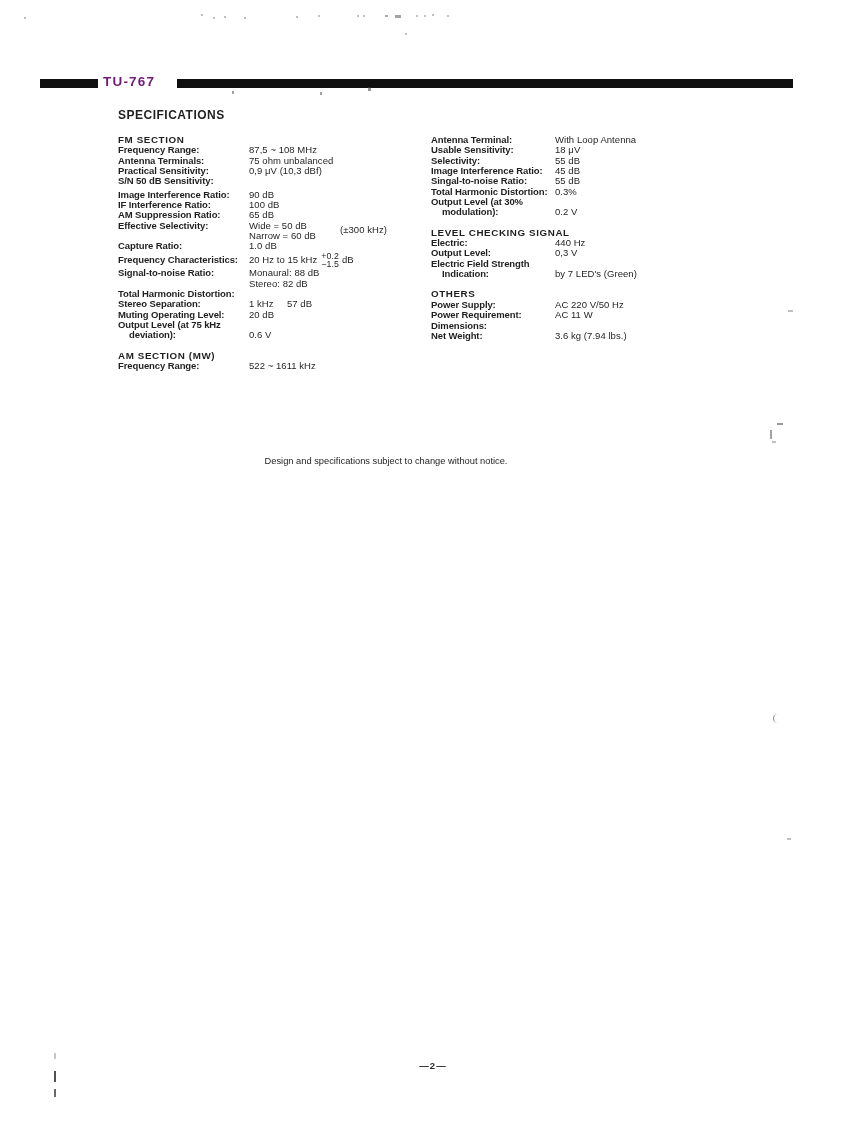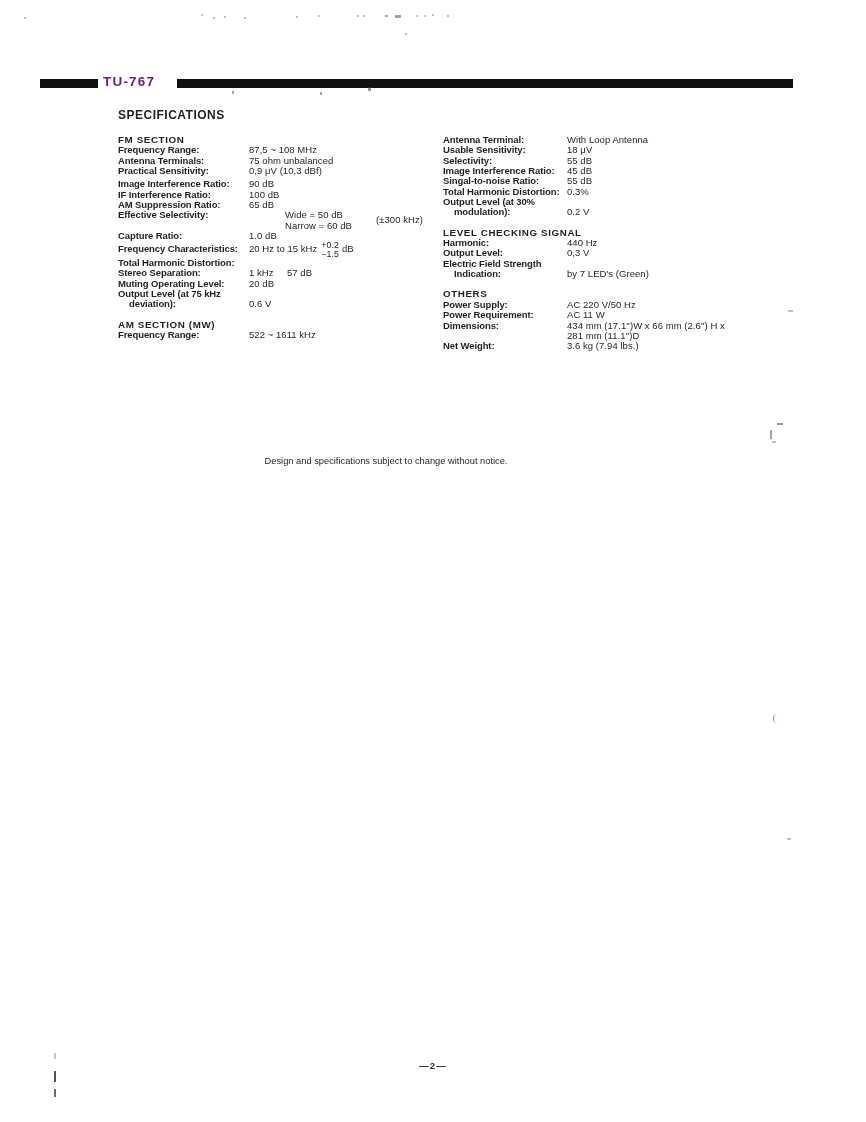--- a/index.html
+++ b/index.html
@@ -9,37 +9,37 @@
   .hdr-bar{position:absolute;background:var(--bar,#101010);height:9px;top:79px;}
   .bar-left{left:40px;width:58px;}
   .bar-right{left:177px;width:616px;}
   .model{position:absolute;left:103px;top:74px;font-size:13.5px;font-weight:bold;
          letter-spacing:1.2px;color:#701a75;text-align:right;}
   .title{position:absolute;left:118px;top:108px;margin:0;font-size:12px;font-weight:bold;
          letter-spacing:.5px;}
   
   .col{position:absolute;top:135px;font-size:9.5px;line-height:10.35px;}
   .col-left{left:118px;width:315px;}
-  .col-right{left:443px;width:360px;}
+  .col-right{left:431px;width:360px;}
   .section + .section{margin-top:10px;}
   .heading{font-weight:bold;font-size:9.8px;letter-spacing:.6px;white-space:nowrap;}
   .row{display:flex;}
   .lbl{flex:0 0 auto;font-weight:bold;letter-spacing:-.1px;padding-right:2px;}
   .col-left .lbl{min-width:129px;}
   .col-right .lbl{min-width:122px;}
   .lbl .l1,.lbl .l2{white-space:nowrap;}
   .lbl .l2{padding-left:11px;}
   .val{flex:1 1 auto;letter-spacing:.05px;}
   .vline{white-space:nowrap;min-height:10.35px;}
   .vline.center{padding-left:55px;}
   .vline.indent{padding-left:8px;}
   .t1{display:inline-block;width:58px;}
   sup{font-size:7.3px;position:relative;top:-2.5px;letter-spacing:0;}
   
-  .row.group .val{position:relative;margin-left:36px;}
+  .row.group .val{position:relative;}
   .ann{position:absolute;left:91px;top:4.5px;white-space:nowrap;}
   
   .row.tolerance{align-items:center;min-height:16px;}
   .row.tolerance .val{display:flex;align-items:center;white-space:nowrap;}
   .frac{display:inline-flex;flex-direction:column;margin:0 3px 0 4px;font-size:8.8px;line-height:8.2px;align-items:flex-end;}
   .spacer{width:100%;}
   
   .footer-note{position:absolute;top:456px;left:0;width:772px;text-align:center;font-size:9.3px;}
   .page-num{position:absolute;top:1060px;left:0;width:866px;text-align:center;font-size:9.5px;
             letter-spacing:1px;font-weight:bold;color:#2a2a2a;}
@@ -80,20 +80,23 @@
         </div>
         <div class="row">
           <div class="lbl">
             <div class="l1">Practical Sensitivity:</div>
           </div>
           <div class="val">
             <div class="vline">0,9 μV (10,3 dBf)</div>
           </div>
         </div>
         <div class="row">
+          <div class="lbl">
+            <div class="l1">S/N 50 dB Sensitivity:</div>
+          </div>
         </div>
         <div class="spacer" style="height: 3px;"></div>
         <div class="row">
           <div class="lbl">
             <div class="l1">Image Interference Ratio:</div>
           </div>
           <div class="val">
             <div class="vline">90 dB</div>
           </div>
         </div>
@@ -139,20 +142,29 @@
             <div class="pre">20 Hz to 15 kHz</div>
             <div class="frac">
               <div class="ftop">+0.2</div>
               <div class="fbot">−1.5</div>
             </div>
             <div class="fsuf">dB</div>
           </div>
         </div>
         <div class="row">
           <div class="lbl">
+            <div class="l1">Signal-to-noise Ratio:</div>
+          </div>
+          <div class="val">
+            <div class="vline">Monaural: 88 dB</div>
+            <div class="vline">Stereo: 82 dB</div>
+          </div>
+        </div>
+        <div class="row">
+          <div class="lbl">
             <div class="l1">Total Harmonic Distortion:</div>
           </div>
         </div>
         <div class="row">
           <div class="lbl">
             <div class="l1">Stereo Separation:</div>
           </div>
           <div class="val">
             <div class="vline"><span class="t1" style="width: 38px;">1 kHz</span><span>57 dB</span></div>
           </div>
@@ -246,21 +258,21 @@
           <div class="val">
             <div class="vline">&nbsp;</div>
             <div class="vline">0.2 V</div>
           </div>
         </div>
       </div>
       <div class="section">
         <div class="heading">LEVEL CHECKING SIGNAL</div>
         <div class="row">
           <div class="lbl">
-            <div class="l1">Harmonic:</div>
+            <div class="l1">Electric:</div>
           </div>
           <div class="val">
             <div class="vline">440 Hz</div>
           </div>
         </div>
         <div class="row">
           <div class="lbl">
             <div class="l1">Output Level:</div>
           </div>
           <div class="val">
@@ -292,24 +304,20 @@
           <div class="lbl">
             <div class="l1">Power Requirement:</div>
           </div>
           <div class="val">
             <div class="vline">AC 11 W</div>
           </div>
         </div>
         <div class="row">
           <div class="lbl">
             <div class="l1">Dimensions:</div>
-          </div>
-          <div class="val">
-            <div class="vline">434 mm (17.1'')W x 66 mm (2.6'') H x</div>
-            <div class="vline">281 mm (11.1'')D</div>
           </div>
         </div>
         <div class="row">
           <div class="lbl">
             <div class="l1">Net Weight:</div>
           </div>
           <div class="val">
             <div class="vline">3.6 kg (7.94 lbs.)</div>
           </div>
         </div>

